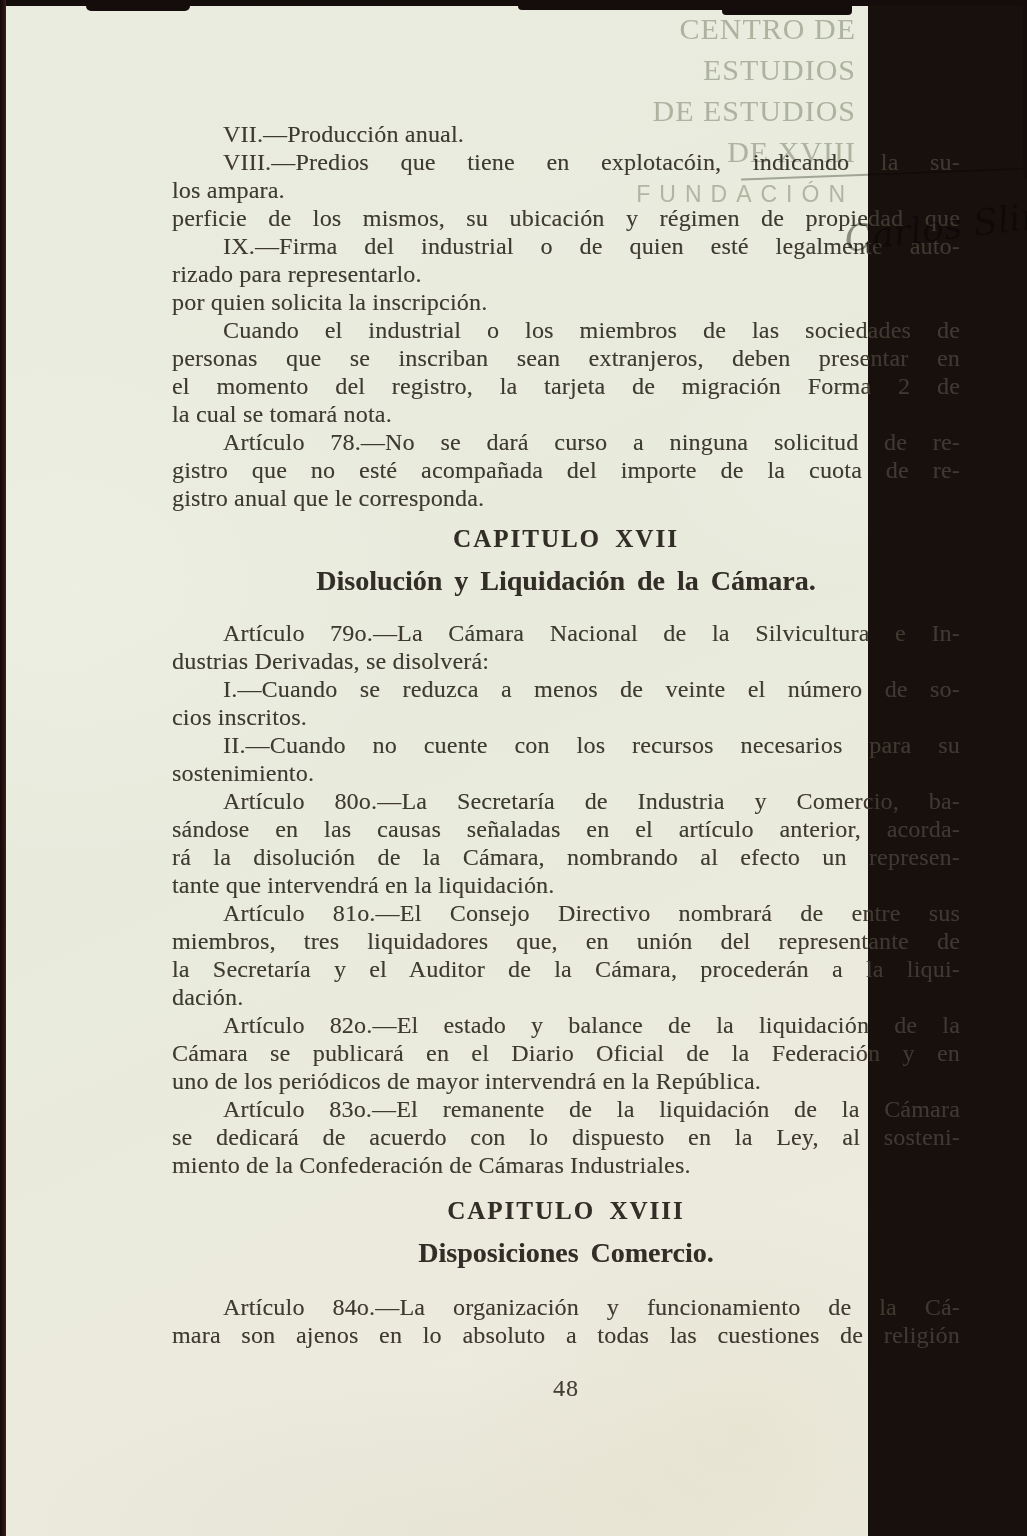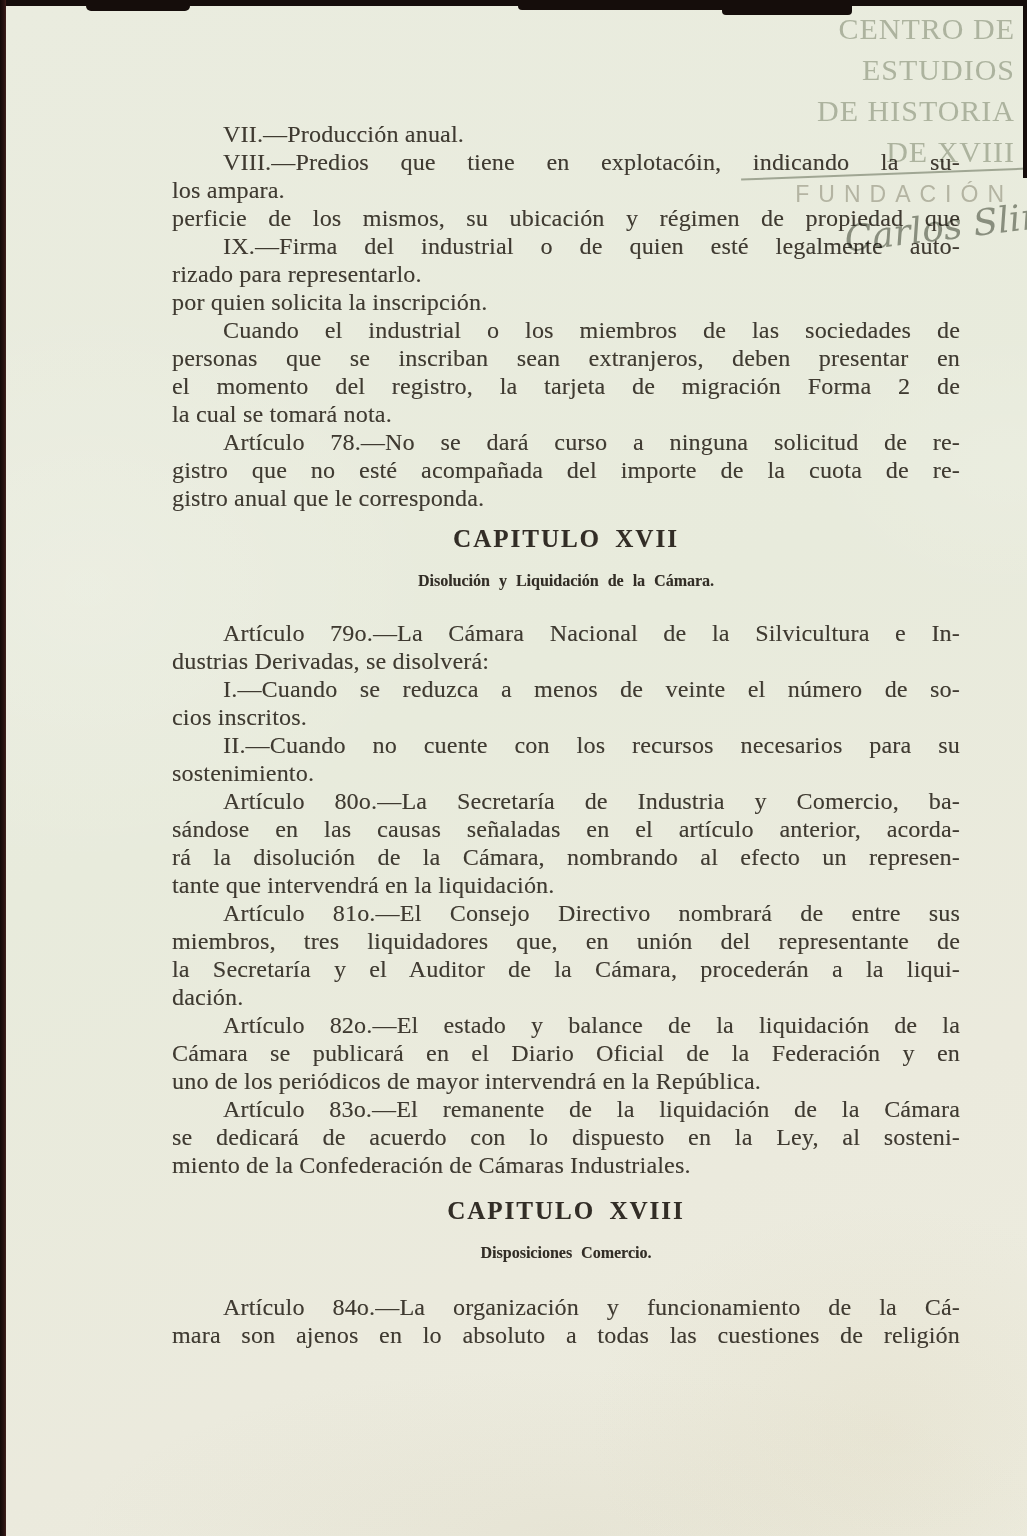--- a/index.html
+++ b/index.html
@@ -3,21 +3,21 @@
 <meta charset="utf-8">
 <style>
   html,body{margin:0;padding:0;}
   body{
     width:1027px;height:1536px;position:relative;overflow:hidden;
     background:var(--surround,#18100d);
     font-family:"Liberation Serif",serif;
   }
   
   .page{
-    position:absolute;left:6px;top:6px;width:1021px;height:1530px;
+    position:absolute;left:6px;top:6px;width:862px;height:1530px;
     background:linear-gradient(155deg,#eaecdf 0%,#e8ebdc 45%,#ebeadd 75%,#edecdf 100%);
   }
   .page::after{
     content:"";position:absolute;inset:0;pointer-events:none;
     background:
       radial-gradient(ellipse 420px 320px at 86% 93%,rgba(214,204,172,.20),transparent 70%),
       radial-gradient(ellipse 520px 420px at 8% 38%,rgba(255,255,255,.14),transparent 70%),
       radial-gradient(ellipse 700px 240px at 55% 100%,rgba(196,186,156,.14),transparent 70%),
       radial-gradient(ellipse 300px 200px at 98% 30%,rgba(255,255,255,.10),transparent 70%);
   }
@@ -63,35 +63,35 @@
   }
   .line.end{text-align-last:left;}
   .line.indent{text-indent:51px;}
   .chapter-title{
     text-align:center;font-weight:bold;font-size:25px;line-height:30px;
     letter-spacing:2px;word-spacing:6px;color:#322d26;
   }
   .chapter-title.sec-1{margin-top:12px;}
   .chapter-title.sec-3{margin-top:17px;}
   .chapter-subtitle{
-    margin-top:13px;text-align:center;font-weight:bold;font-size:16px;
+    margin-top:13px;text-align:center;font-weight:bold;font-size:28px;
     line-height:28px;word-spacing:5px;color:#322d26;
   }
   .text-block.sec-2{margin-top:24px;}
   .text-block.sec-4{margin-top:26px;}
   .page-number{margin-top:26px;text-align:center;font-size:24px;letter-spacing:1px;color:#454037;}
 </style>
 </head>
 <body style="--surround: #18100d; --ink: #3f3a31; --wm: rgba(148,156,138,0.62); --sig: rgba(115,120,108,0.75);">
 
 <div class="page">
   <div class="watermark">
       <div>CENTRO DE</div>
       <div>ESTUDIOS</div>
-      <div>DE HISTORIA</div>
+      <div>DE ESTUDIOS</div>
       <div>DE XVIII</div>
     </div>
   <div class="wm-rule"></div>
   <div class="foundation">FUNDACIÓN</div>
   <div class="signature">Carlos Slim</div>
 
   <div class="text-column">
 
     <div class="text-block sec-0">
         <div class="line indent end">VII.—Producción anual.</div>
@@ -132,20 +132,21 @@
         <div class="line indent">Artículo 83o.—El remanente de la liquidación de la Cámara</div>
         <div class="line">se dedicará de acuerdo con lo dispuesto en la Ley, al sosteni-</div>
         <div class="line end">miento de la Confederación de Cámaras Industriales.</div>
       </div>
       <div class="chapter-title sec-3">CAPITULO XVIII</div>
       <div class="chapter-subtitle sec-3">Disposiciones Comercio.</div>
       <div class="text-block sec-4">
         <div class="line indent">Artículo 84o.—La organización y funcionamiento de la Cá-</div>
         <div class="line">mara son ajenos en lo absoluto a todas las cuestiones de religión</div>
       </div>
+      <div class="page-number">48</div>
   </div>
 </div>
 
 <div class="edge edge-top"></div>
 <div class="edge edge-bump1"></div>
 <div class="edge edge-bump2"></div>
 <div class="edge edge-bump3"></div>
 <div class="edge edge-left"></div>
 <div class="edge edge-right"></div>
 

